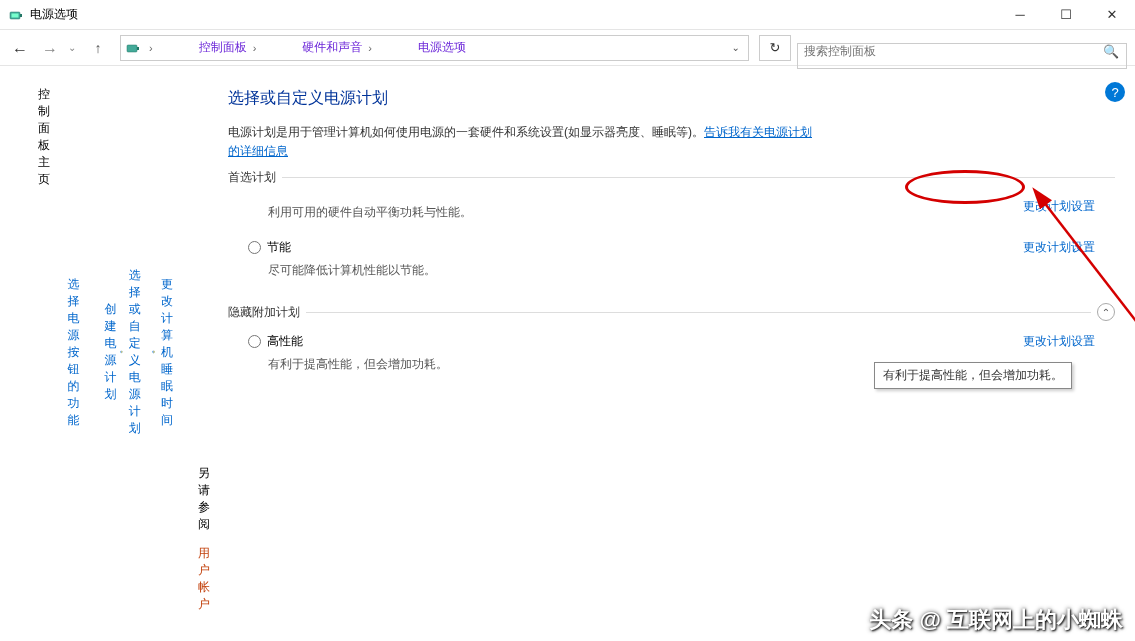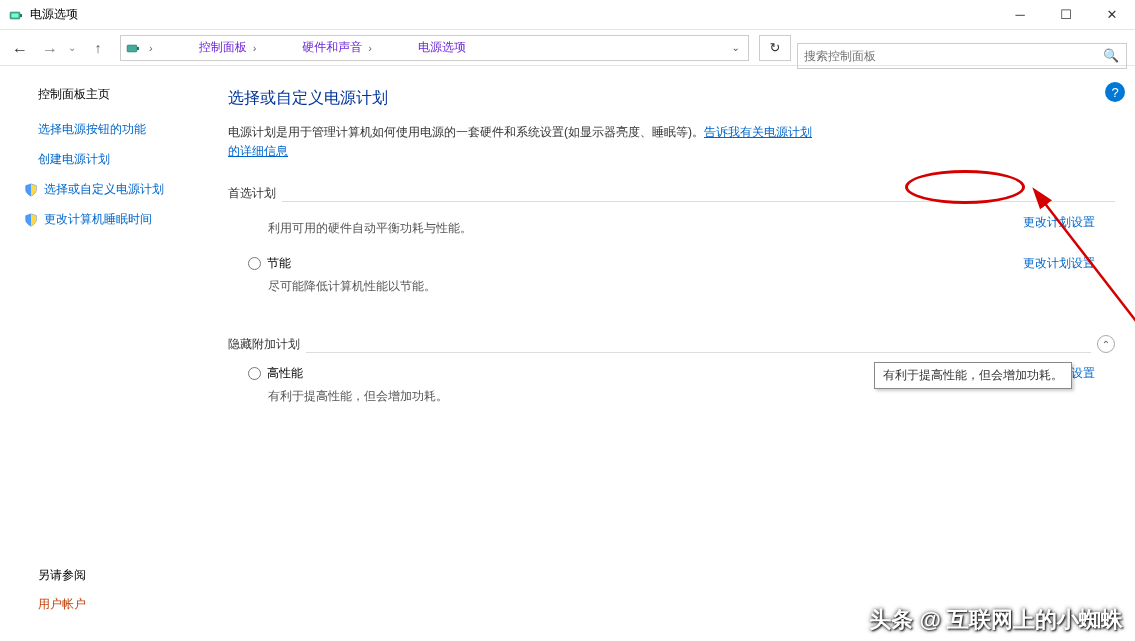--- a/index.html
+++ b/index.html
@@ -15,41 +15,41 @@
 .nav-arrow { width: 24px; height: 24px; display: flex; align-items: center; justify-content: center; color: #888; font-size: 16px; }
 .nav-arrow.enabled { color: #333; }
 .nav-drop { width: 12px; color: #888; font-size: 10px; }
 .nav-up { width: 24px; color: #555; font-size: 14px; display: flex; align-items: center; justify-content: center; }
 .addrbar { flex: 1; height: 26px; border: 1px solid #ccc; display: flex; align-items: center; padding: 0 4px; margin: 0 4px; }
 .addr-icon { width: 16px; height: 16px; margin-right: 4px; }
 .addr-sep { color: #666; font-size: 11px; padding: 0 4px; }
 .addr-item { font-size: 12px; color: #6d28d9; padding: 0 2px; margin-left: 40px; }
 .addr-drop { margin-left: auto; color: #555; font-size: 10px; padding: 0 4px; }
 .refresh { width: 32px; height: 26px; border: 1px solid #ccc; display: flex; align-items: center; justify-content: center; font-size: 13px; color: #333; }
-.searchbox { width: 330px; height: 26px; border: 1px solid #ccc; display: flex; align-items: center; padding: 0 6px; margin-top: 16px; }
+.searchbox { width: 330px; height: 26px; border: 1px solid #ccc; display: flex; align-items: flex-start; padding: 0 6px; margin-top: 16px; }
 .searchbox input { border: none; outline: none; flex: 1; font-size: 12px; color: #888; }
 .search-icon { color: #888; font-size: 13px; }
 
 .content { display: flex; height: calc(100% - 66px); }
-.sidebar { width: 210px; padding: 20px 0 10px 24px; display: flex; flex-direction: column; }
+.sidebar { width: 210px; padding: 20px 0 10px 24px; display: flex; flex-direction: row; }
 .sidebar-home { font-size: 12px; color: #000; margin-bottom: 18px; padding-left: 14px; }
 .sidebar-link { font-size: 12px; color: #0066cc; margin-bottom: 13px; display: flex; align-items: center; gap: 6px; }
 .sidebar-link.plain { padding-left: 14px; }
 .shield { width: 14px; height: 14px; }
 .sidebar-footer { margin-top: auto; padding-bottom: 18px; }
 .footer-head { font-size: 12px; color: #000000; margin-bottom: 12px; padding-left: 14px;}
 .footer-link { font-size: 12px; color: #c2410c; padding-left: 14px;}
 
 .main { flex: 1; padding: 22px 20px 0 18px; position: relative; }
 .helpbtn { position: absolute; top: 16px; right: 10px; width: 20px; height: 20px; border-radius: 50%; background: #0078d7; color: #fff; font-size: 13px; display: flex; align-items: center; justify-content: center; }
 .page-title { color: #003399; font-size: 16px; margin-bottom: 14px; }
 .page-desc { font-size: 12px; color: #333; line-height: 1.6; max-width: 590px; }
 .page-desc a { color: #0066cc; text-decoration: underline; }
 
-.section-head { font-size: 12px; color: #333; margin-top: 24px; margin-bottom: 10px; display: flex; align-items: flex-end; }
+.section-head { font-size: 12px; color: #333; margin-top: 8px; margin-bottom: 10px; display: flex; align-items: center; }
 .section-line { flex: 1; border-top: 1px solid #ddd; margin-left: 6px; }
 .expand-btn { width: 18px; height: 18px; border-radius: 50%; border: 1px solid #aaa; display: flex; align-items: center; justify-content: center; font-size: 10px; color: #555; margin-left: 6px; }
 
 .plan { display: flex; padding: 2px 0 2px 20px; }
 .plan-left { flex: 1; }
 .plan-radio { display: flex; align-items: center; gap: 6px; font-size: 12px; color: #000; }
 .plan-radio input { margin: 0; }
 .plan-desc { font-size: 12px; color: #555; margin: 6px 0 14px 20px; }
 .plan-link { font-size: 12px; color: #0066cc; padding-right: 20px; white-space: nowrap; }
 

